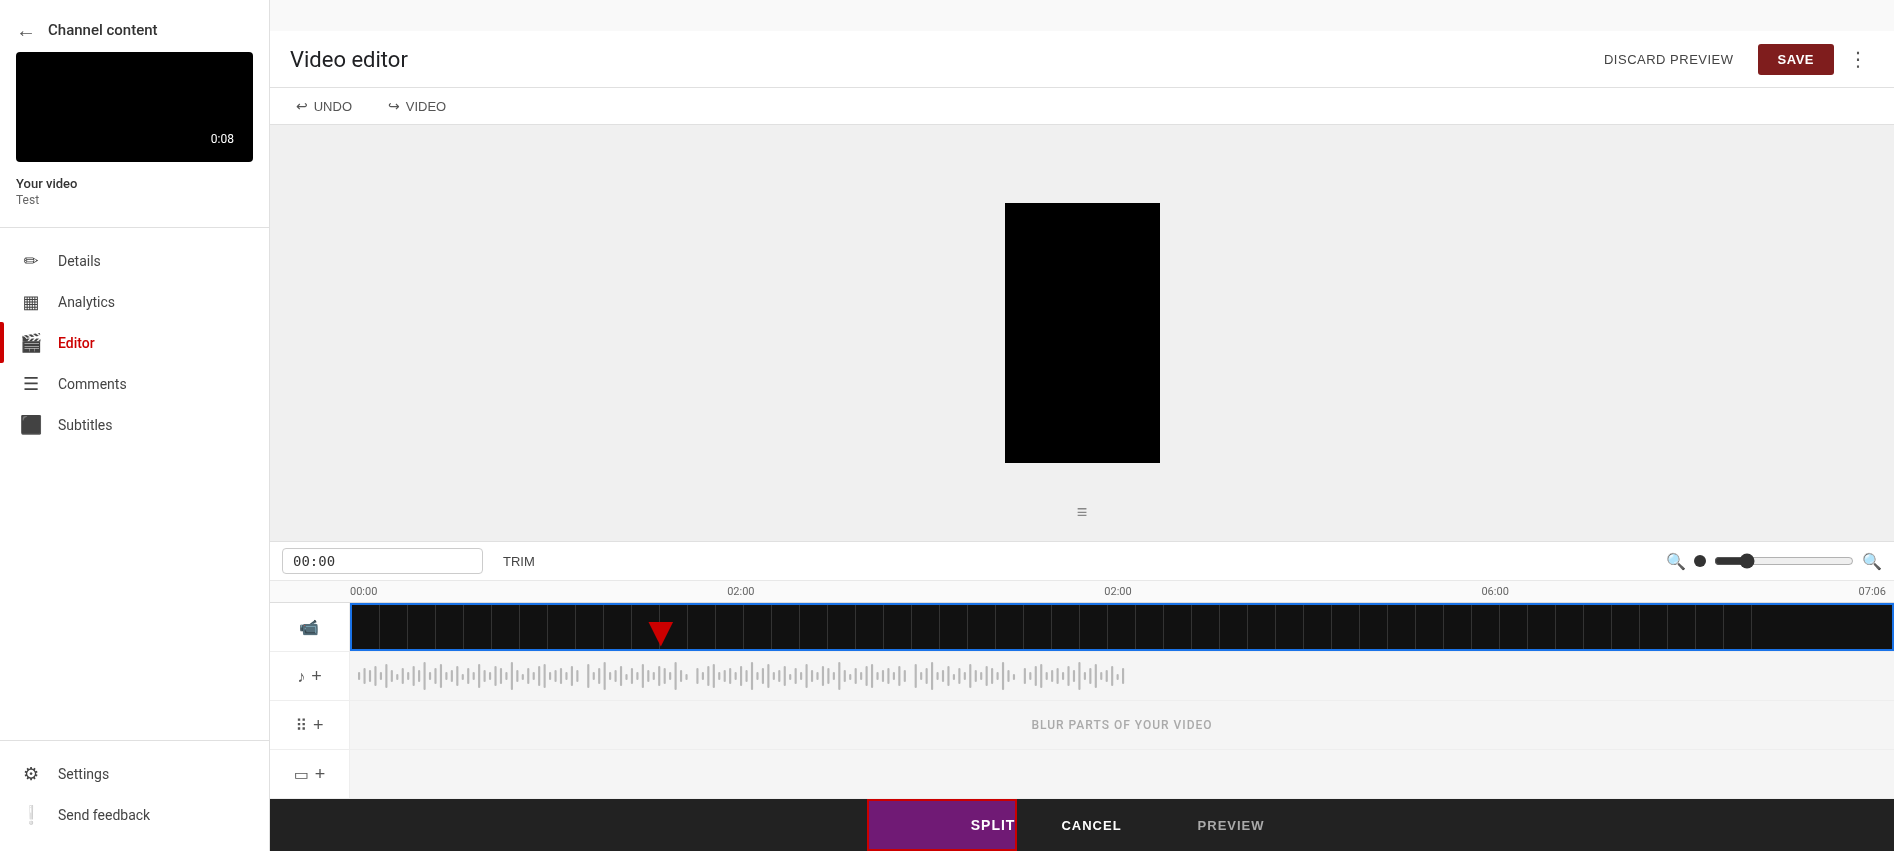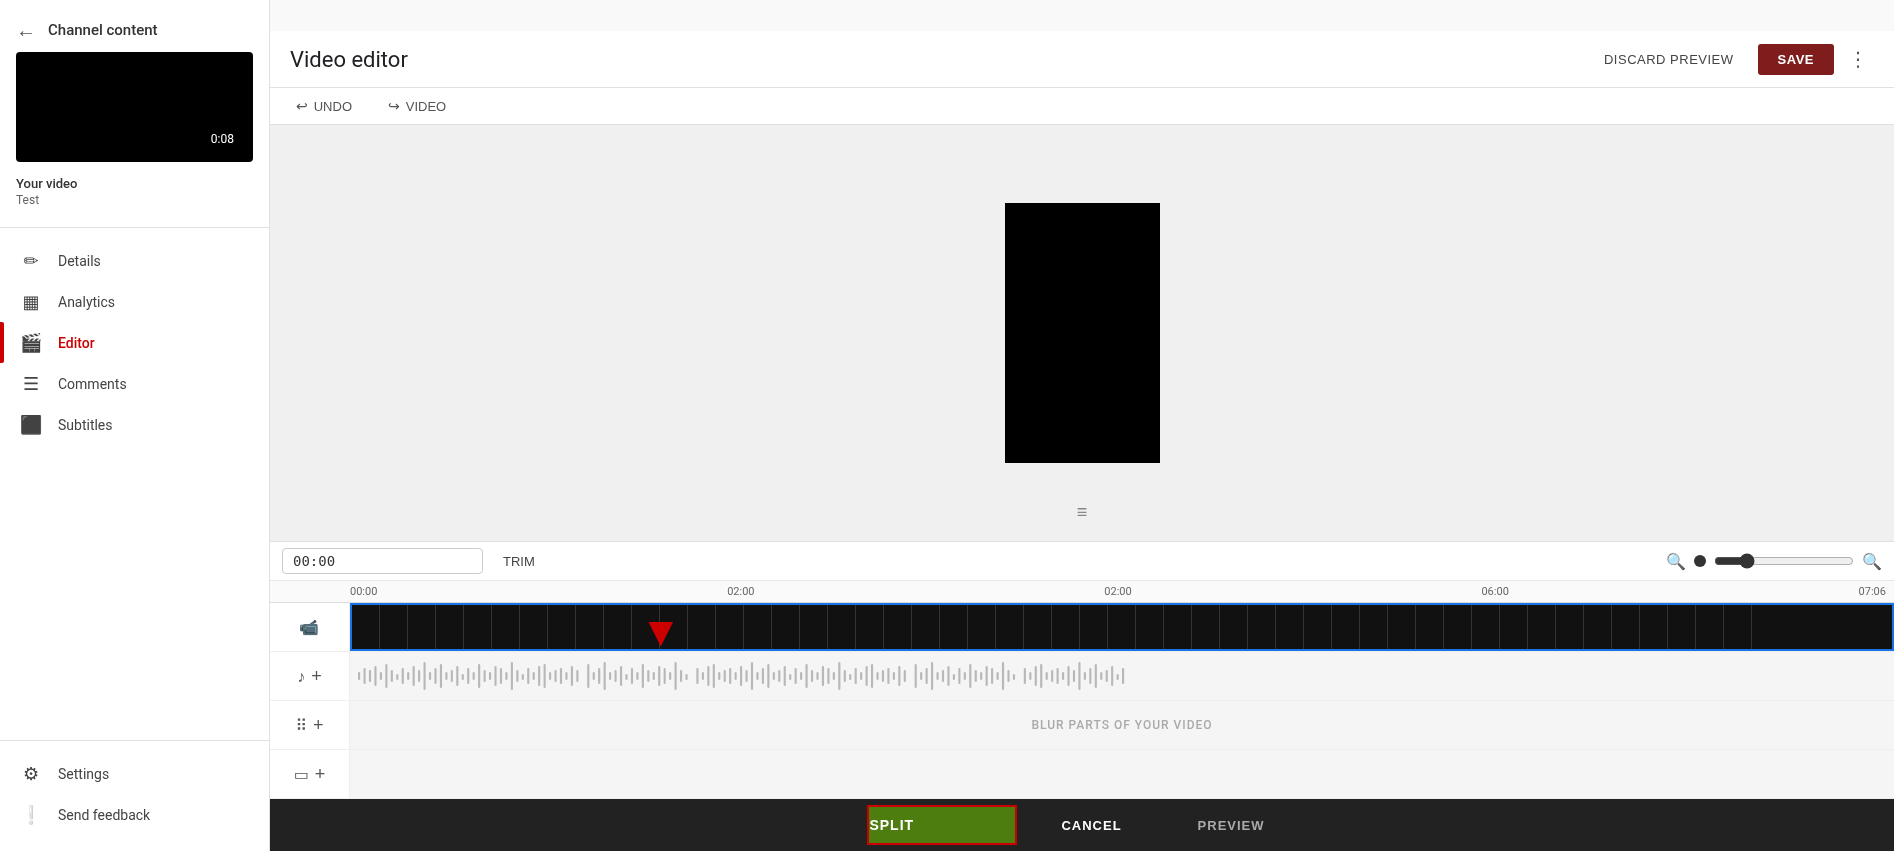--- a/index.html
+++ b/index.html
@@ -401,27 +401,27 @@
     .bottom-bar {
       background: #222;
       display: flex;
       align-items: center;
       justify-content: center;
       padding: 0;
       height: 52px;
       position: relative;
     }
     .split-btn-wrap {
-      background: #4d7c0f;
+      background: #701a75;
       border: 2px solid #cc0000;
       display: flex;
       align-items: center;
-      justify-content: flex-start;
+      justify-content: flex-end;
       width: 150px;
-      height: 40px;
+      height: 52px;
     }
     .split-btn {
       background: none;
       border: none;
       color: #fff;
       font-size: 14px;
       font-weight: 600;
       letter-spacing: 1px;
       cursor: pointer;
     }

